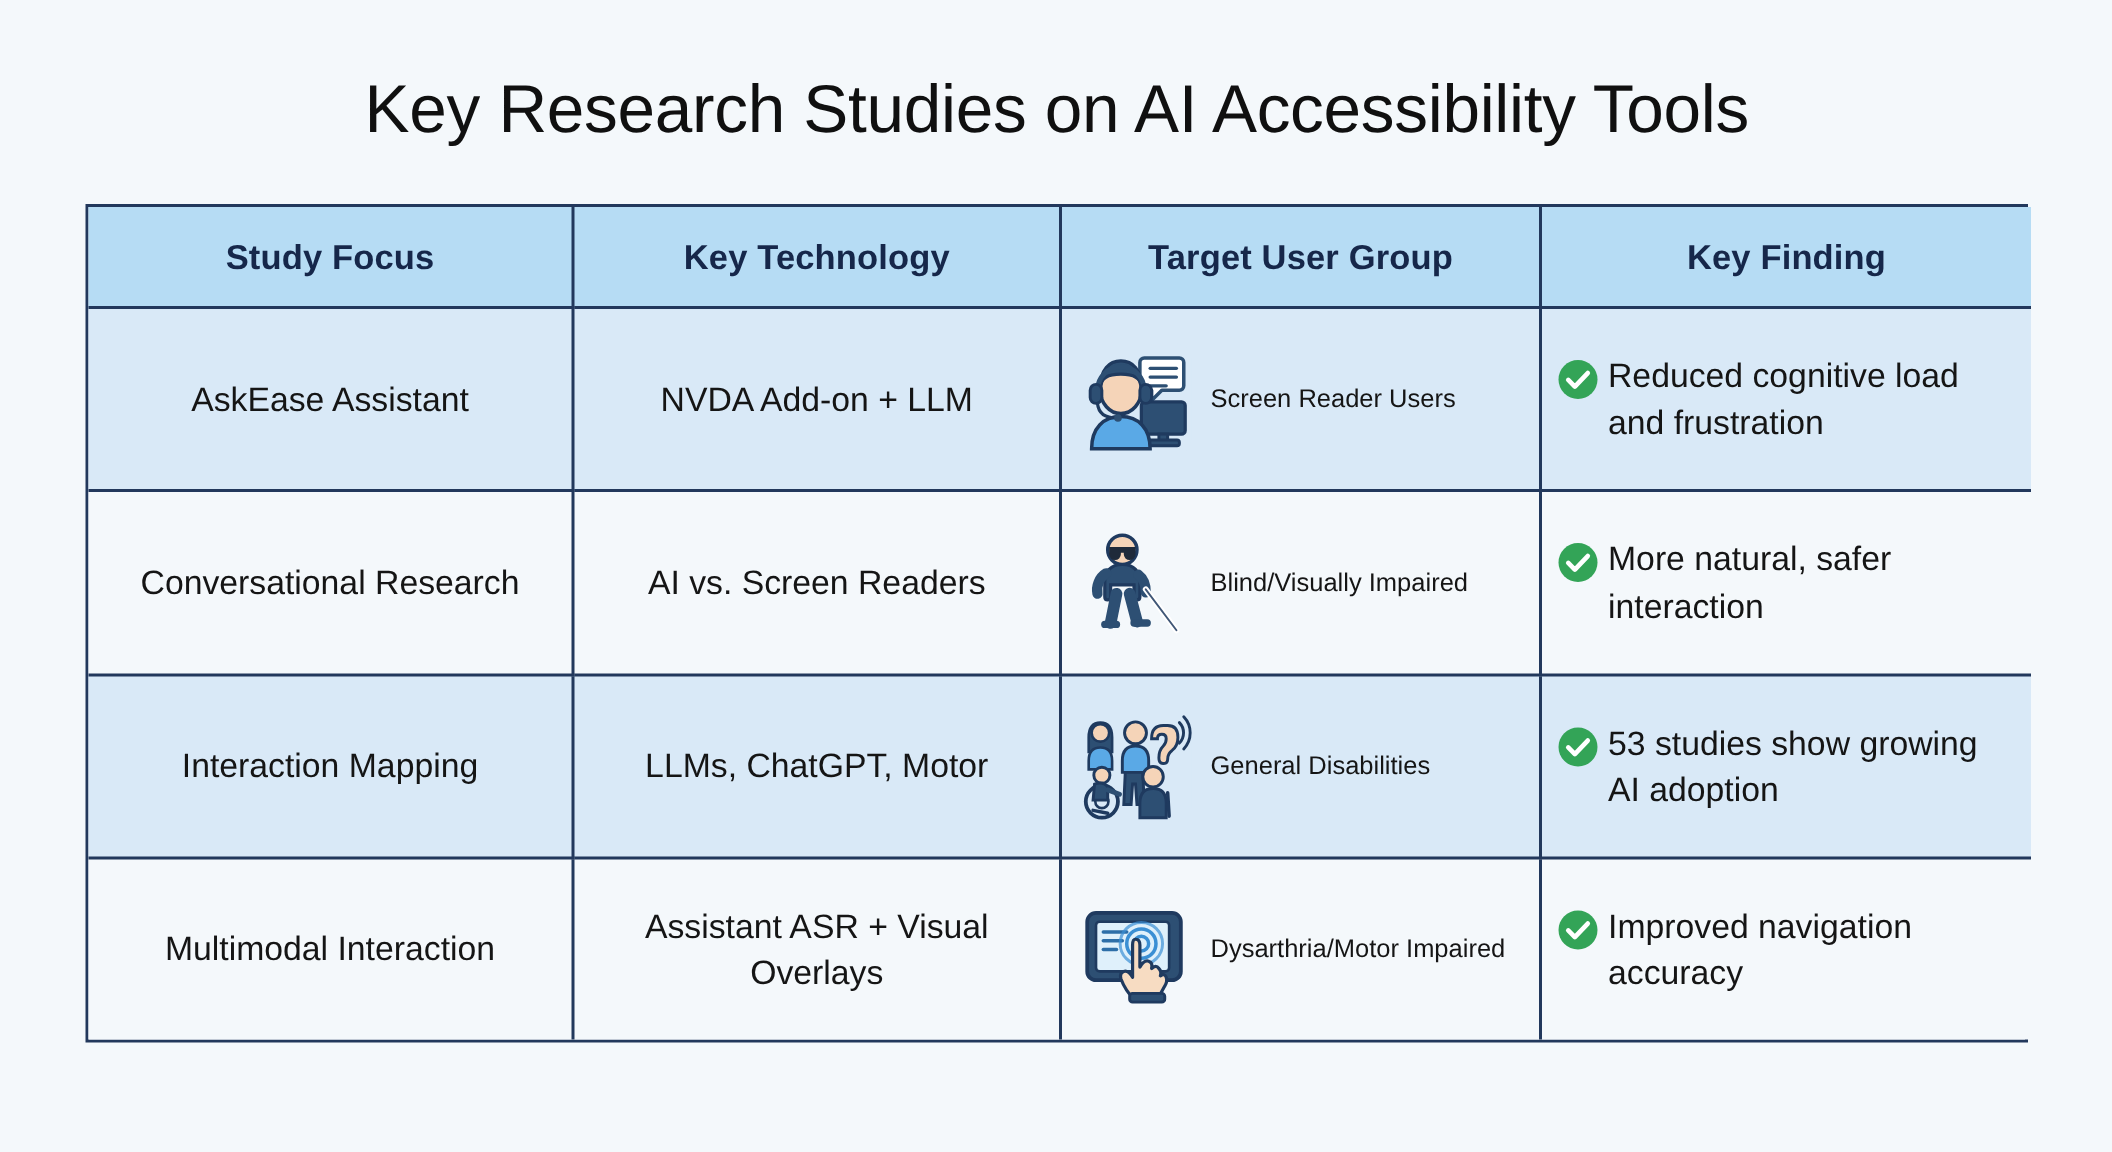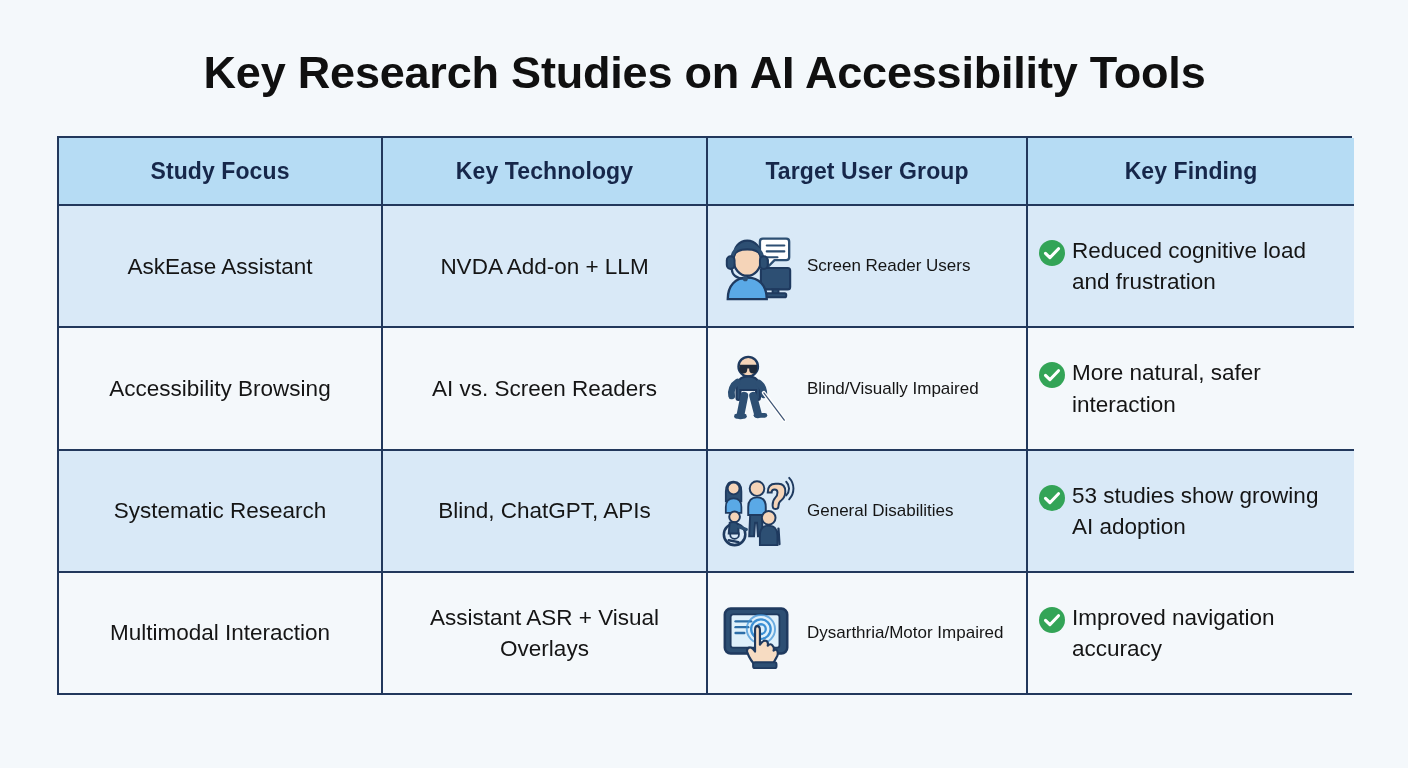--- a/index.html
+++ b/index.html
@@ -24,21 +24,21 @@
   }
 
   
   .page-title {
     position: absolute;
     left: 57px;
     top: 48px;
     width: 1295px;
     text-align: center;
     font-size: 45px;
-    font-weight: 700;
+    font-weight: 400;
     letter-spacing: -0.2px;
     color: #101010;
     line-height: 1.1;
   }
 
   
   .table-wrap {
     position: absolute;
     left: 57px;
     top: 136px;
@@ -203,21 +203,21 @@
                   <circle cx="14" cy="14" r="13" fill="#33a457"></circle>
                   <path d="M7.5 14.3 l4.4 4.4 l8.6 -9" fill="none" stroke="#ffffff" stroke-width="3.1" stroke-linecap="round" stroke-linejoin="round"></path>
                 </svg>
               </span>
               <span class="finding-label">Reduced cognitive load and frustration</span>
             </div>
           </td>
         </tr>
 
         <tr class="shade-even">
-          <td class="cell-center">Accessibility Browsing</td>
+          <td class="cell-center">Conversational Research</td>
           <td class="cell-center">AI vs. Screen Readers</td>
           <td class="icon-cell">
             <div class="icon-row">
               <span class="icon-box">
                 <svg viewBox="0 0 80 80" width="78" height="78">
                   <rect x="2" y="2" width="76" height="76" rx="10" fill="#f4f8fb"></rect>
 
                   <circle cx="31" cy="17" r="10" fill="#f5d4b8" stroke="#1f3a5f" stroke-width="2.4"></circle>
 
                   <path d="M22 15 h18 v5 a4 4 0 0 1 -8 0 v-1 h-2 v1 a4 4 0 0 1 -8 0 z" fill="#1f2a3a"></path>
@@ -247,22 +247,22 @@
                   <circle cx="14" cy="14" r="13" fill="#33a457"></circle>
                   <path d="M7.5 14.3 l4.4 4.4 l8.6 -9" fill="none" stroke="#ffffff" stroke-width="3.1" stroke-linecap="round" stroke-linejoin="round"></path>
                 </svg>
               </span>
               <span class="finding-label">More natural, safer interaction</span>
             </div>
           </td>
         </tr>
 
         <tr class="shade-odd">
-          <td class="cell-center">Systematic Research</td>
-          <td class="cell-center">Blind, ChatGPT, APIs</td>
+          <td class="cell-center">Interaction Mapping</td>
+          <td class="cell-center">LLMs, ChatGPT, Motor</td>
           <td class="icon-cell">
             <div class="icon-row">
               <span class="icon-box">
                 <svg viewBox="0 0 80 80" width="78" height="78">
                   <rect x="2" y="2" width="76" height="76" rx="10" fill="#d9e9f7"></rect>
 
                   <path d="M8 20 q0 -10 8 -10 q8 0 8 10 l0 10 l-16 0 z" fill="#2d4f73" stroke="#1f3a5f" stroke-width="1.8"></path>
                   <circle cx="16" cy="17" r="6" fill="#f5d4b8" stroke="#1f3a5f" stroke-width="1.8"></circle>
                   <path d="M8 36 q0 -9 8 -9 q8 0 8 9 l0 6 l-16 0 z" fill="#5aa9e6" stroke="#1f3a5f" stroke-width="1.8"></path>
 

